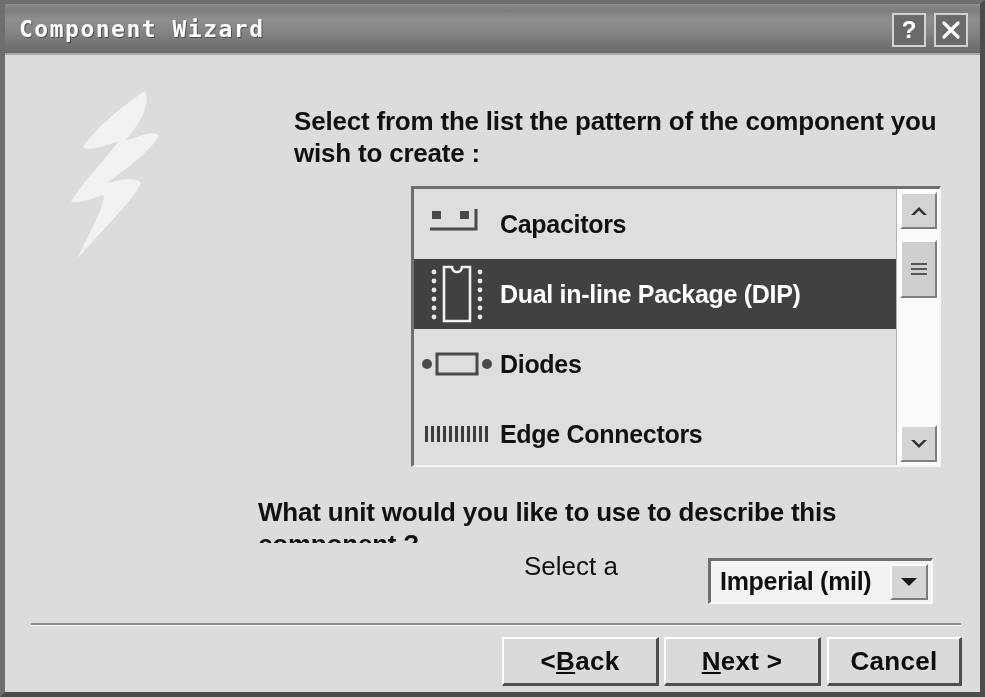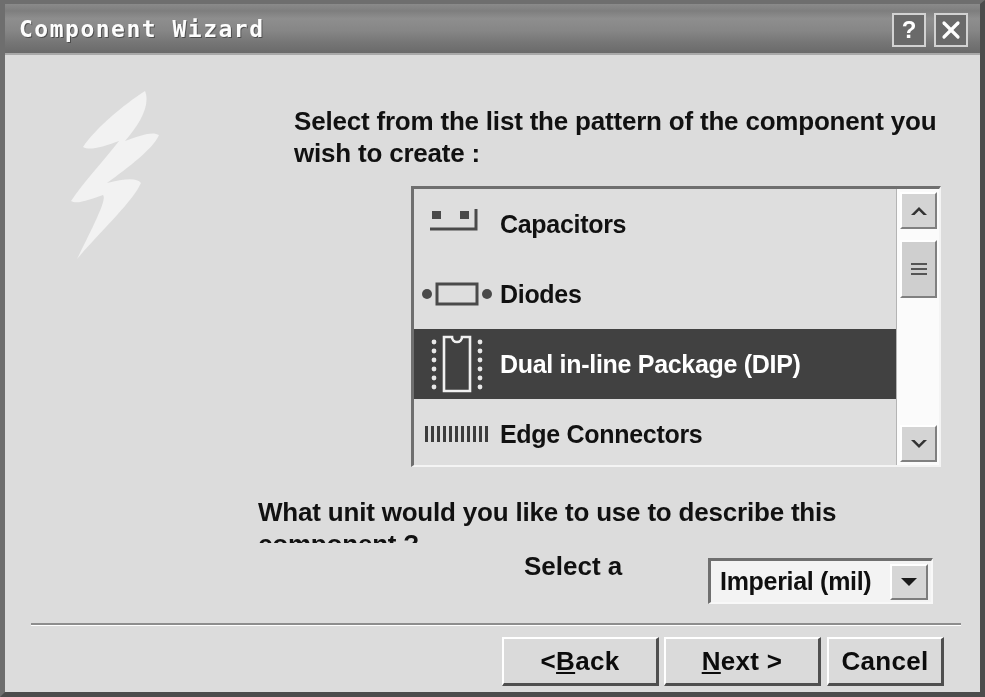--- a/index.html
+++ b/index.html
@@ -220,21 +220,21 @@
     background: #555;
     margin: 3px 0;
   }
 
   
   .select-label {
     position: absolute;
     left: 519px;
     top: 496px;
     font-size: 26px;
-    font-weight: 700;
+    font-weight: 400;
     color: #111111;
     white-space: nowrap;
   }
   .combo {
     position: absolute;
     left: 703px;
     top: 487px;
     width: 225px;
     height: 46px;
     box-sizing: border-box;
@@ -298,21 +298,21 @@
     font-family: "Liberation Sans", sans-serif;
     display: flex;
     align-items: center;
     justify-content: center;
     cursor: pointer;
     letter-spacing: 0.3px;
     white-space: nowrap;
   }
   .btn-back   { left: 497px; width: 157px; }
   .btn-next   { left: 659px; width: 157px; }
-  .btn-cancel { left: 822px; width: 117px; }
+  .btn-cancel { left: 822px; width: 135px; }
   .btn u { text-decoration: underline; }
 </style>
 </head>
 <body>
 
 <div class="window">
 
   <div class="titlebar">
     <div class="titlebar-text">Component Wizard</div>
 
@@ -344,31 +344,20 @@
 
         <div class="list-item">
           <span class="item-icon">
             <svg width="62" height="34" viewBox="0 0 62 34">
               <rect x="6" y="4" width="9" height="8" fill="#4a4a4a"></rect>
               <rect x="34" y="4" width="9" height="8" fill="#4a4a4a"></rect>
               <path d="M4 22 H50 V2" stroke="#4a4a4a" stroke-width="3" fill="none"></path>
             </svg>
           </span>
           <span class="item-label">Capacitors</span>
-        </div>
-
-        <div class="list-item">
-          <span class="item-icon">
-            <svg width="72" height="30" viewBox="0 0 72 30">
-              <circle cx="6" cy="15" r="5" fill="#4a4a4a"></circle>
-              <circle cx="66" cy="15" r="5" fill="#4a4a4a"></circle>
-              <rect x="16" y="5" width="40" height="20" fill="none" stroke="#4a4a4a" stroke-width="3"></rect>
-            </svg>
-          </span>
-          <span class="item-label">Diodes</span>
         </div>
 
         <div class="list-item selected">
           <span class="item-icon">
             <svg width="62" height="60" viewBox="0 0 62 60">
               <g fill="#e8e8e8">
                 <circle cx="8" cy="8" r="2.4"></circle>
                   <circle cx="8" cy="17" r="2.4"></circle>
                 <circle cx="8" cy="26" r="2.4"></circle>
                   <circle cx="8" cy="35" r="2.4"></circle>
@@ -382,20 +371,31 @@
                   <circle cx="54" cy="53" r="2.4"></circle>
               </g>
               <path d="M18 3 H26 a5 5 0 0 0 10 0 H44 V57 H18 Z" fill="none" stroke="#f0f0f0" stroke-width="2.6"></path>
             </svg>
           </span>
           <span class="item-label">Dual in-line Package (DIP)</span>
         </div>
 
         <div class="list-item">
           <span class="item-icon">
+            <svg width="72" height="30" viewBox="0 0 72 30">
+              <circle cx="6" cy="15" r="5" fill="#4a4a4a"></circle>
+              <circle cx="66" cy="15" r="5" fill="#4a4a4a"></circle>
+              <rect x="16" y="5" width="40" height="20" fill="none" stroke="#4a4a4a" stroke-width="3"></rect>
+            </svg>
+          </span>
+          <span class="item-label">Diodes</span>
+        </div>
+
+        <div class="list-item">
+          <span class="item-icon">
             <svg width="68" height="22" viewBox="0 0 68 22">
               <g fill="#3d3d3d">
                 <rect x="2" y="3" width="3" height="16"></rect>
                   <rect x="8" y="3" width="3" height="16"></rect>
                 <rect x="14" y="3" width="3" height="16"></rect>
                   <rect x="20" y="3" width="3" height="16"></rect>
                 <rect x="26" y="3" width="3" height="16"></rect>
                   <rect x="32" y="3" width="3" height="16"></rect>
                 <rect x="38" y="3" width="3" height="16"></rect>
                   <rect x="44" y="3" width="3" height="16"></rect>

